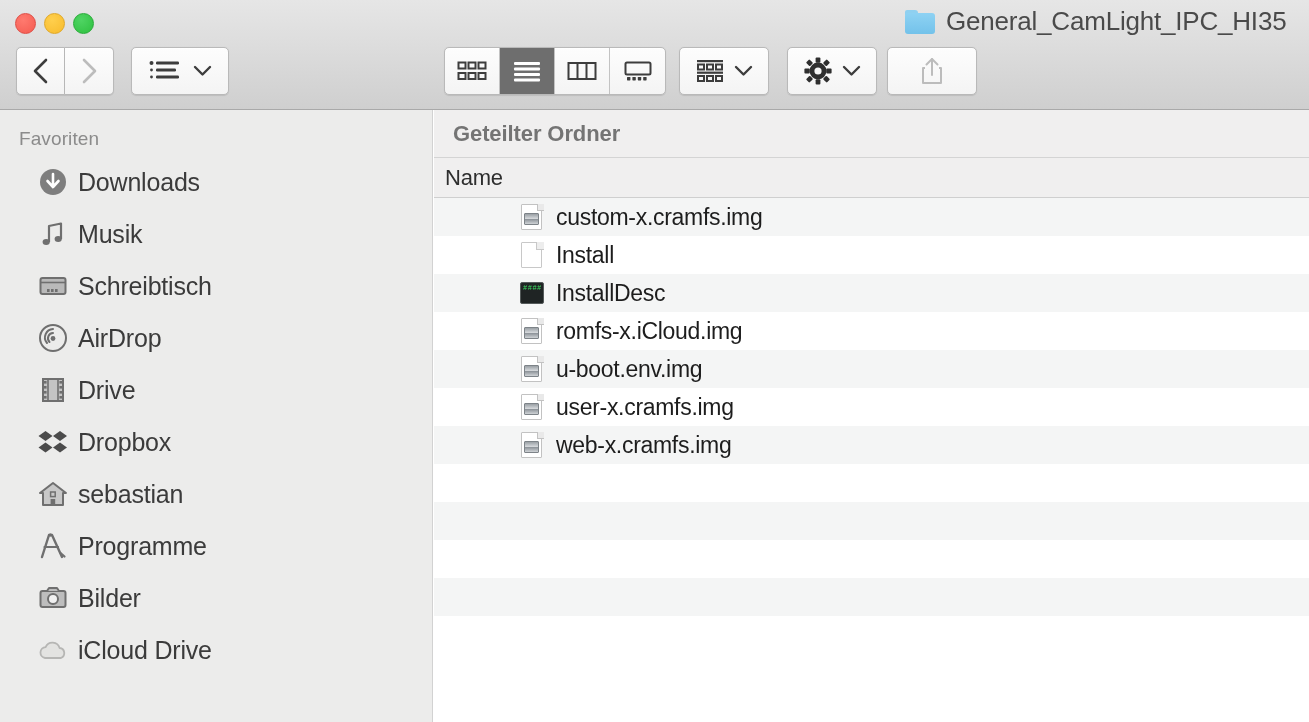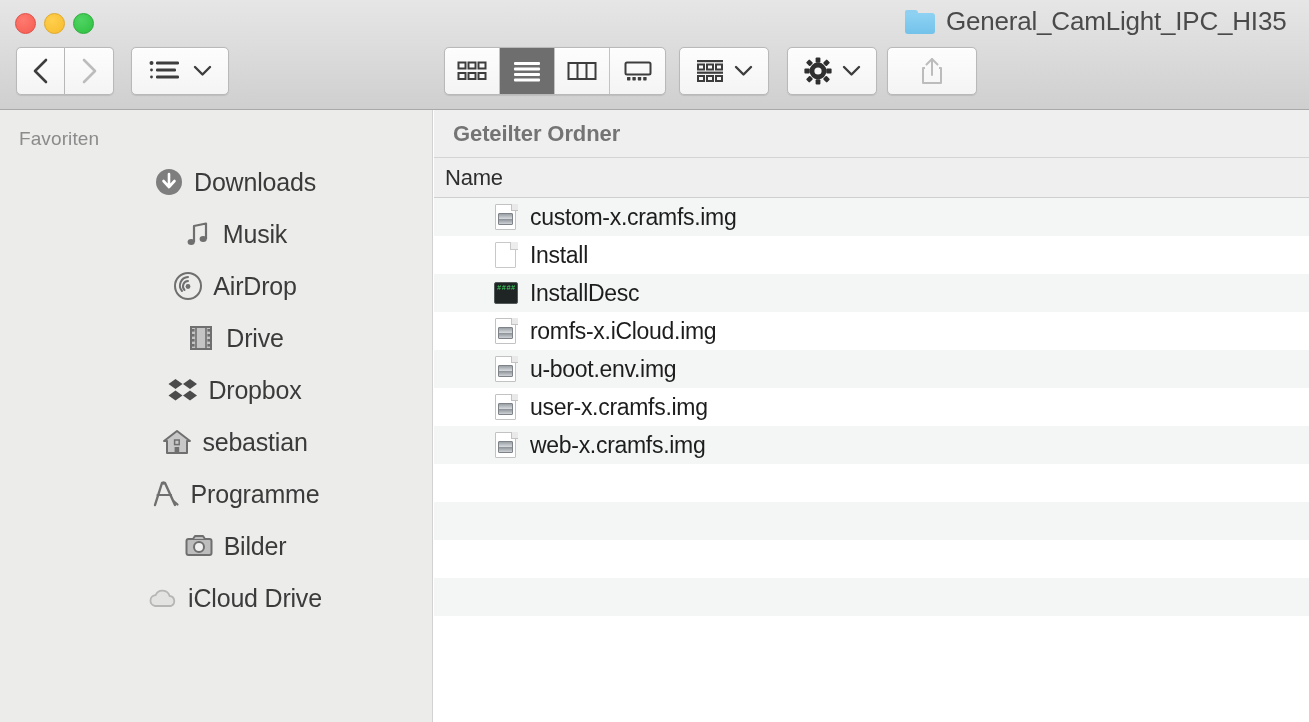--- a/index.html
+++ b/index.html
@@ -80,21 +80,21 @@
   .sidebar {
     position: absolute; top: 110px; left: 0; width: 433px; height: 625px;
     background: #ececeb;
     border-right: 1px solid #d2d2d2;
     overflow: hidden;
   }
   .sb-header {
     font-size: 19px; color: #8b8b8b; padding: 18px 0 6px 19px; letter-spacing: .1px;
   }
   .sb-item {
-    height: 52px; display: flex; align-items: center; padding-left: 36px; gap: 8px; justify-content: center;
+    height: 52px; display: flex; align-items: center; padding-left: 36px; gap: 8px;
   }
   .sb-icon { width: 34px; height: 34px; flex: 0 0 34px; display: flex; align-items: center; justify-content: center; }
   .sb-label { font-size: 25px; color: #3b3b3b; letter-spacing: -.2px; white-space: nowrap; }
 
   
   .content {
     position: absolute; top: 110px; left: 434px; width: 875px; height: 511px;
     background: #ffffff; overflow: hidden;
   }
   .path-bar {
@@ -103,21 +103,21 @@
   }
   .path-bar span { font-size: 22px; font-weight: bold; color: #747474; letter-spacing: -.1px; }
   .col-head {
     height: 40px; background: #f0efef; border-bottom: 1px solid #cfcfcf;
     display: flex; align-items: center; padding-left: 11px;
   }
   .col-head span { font-size: 22px; color: #2e2e2e; letter-spacing: -.2px; }
 
   .rows { position: relative; }
   .row {
-    height: 38px; display: flex; align-items: center; padding-left: 59px; gap: 11px;
+    height: 38px; display: flex; align-items: center; padding-left: 85px; gap: 11px;
   }
   .row.odd  { background: #f4f5f5; }
   .row.even { background: #ffffff; }
   .row-icon { width: 26px; height: 28px; flex: 0 0 26px; position: relative; }
   .row-label { font-size: 23px; color: #1d1d1d; letter-spacing: -.3px; white-space: nowrap; }
 
   
   .ico-dmg .sheet {
     position: absolute; left: 2px; top: 1px; width: 21px; height: 26px;
     background: #ffffff; border: 1px solid #c2c2c2; border-radius: 1px;
@@ -310,20 +310,34 @@
       <span class="sb-icon">
         <svg width="30" height="30" viewBox="0 0 30 30">
           <path d="M11 23 L11 7 L23 4.5 L23 20" stroke="#6f6f6f" stroke-width="2.2" fill="none" stroke-linejoin="round"></path>
           <ellipse cx="8.2" cy="23" rx="3.6" ry="3" fill="#6f6f6f"></ellipse>
           <ellipse cx="20.2" cy="20" rx="3.6" ry="3" fill="#6f6f6f"></ellipse>
         </svg>
       </span>
       <span class="sb-label">Musik</span>
     </div>
 
+    <div class="sb-item">
+      <span class="sb-icon">
+        <svg width="30" height="30" viewBox="0 0 30 30">
+          <rect x="2.5" y="7" width="25" height="16" rx="2" fill="#b9b9b9" stroke="#6f6f6f" stroke-width="2"></rect>
+          <line x1="2.5" y1="11.5" x2="27.5" y2="11.5" stroke="#6f6f6f" stroke-width="1.6"></line>
+          <g fill="#6f6f6f">
+              <rect x="9" y="18" width="2.6" height="3"></rect>
+              <rect x="13" y="18" width="2.6" height="3"></rect>
+              <rect x="17" y="18" width="2.6" height="3"></rect>
+            </g>
+        </svg>
+      </span>
+      <span class="sb-label">Schreibtisch</span>
+    </div>
 
     <div class="sb-item">
       <span class="sb-icon">
         <svg width="30" height="30" viewBox="0 0 30 30">
           <circle cx="15" cy="15" r="13" fill="none" stroke="#6f6f6f" stroke-width="2"></circle>
           <path d="M9 20 A8.5 8.5 0 0 1 15 6" stroke="#6f6f6f" stroke-width="2" fill="none" stroke-linecap="round"></path>
           <path d="M11.5 19 A5.3 5.3 0 0 1 15 10" stroke="#6f6f6f" stroke-width="2" fill="none" stroke-linecap="round"></path>
           <circle cx="15" cy="15.5" r="2.4" fill="#6f6f6f"></circle>
         </svg>
       </span>

